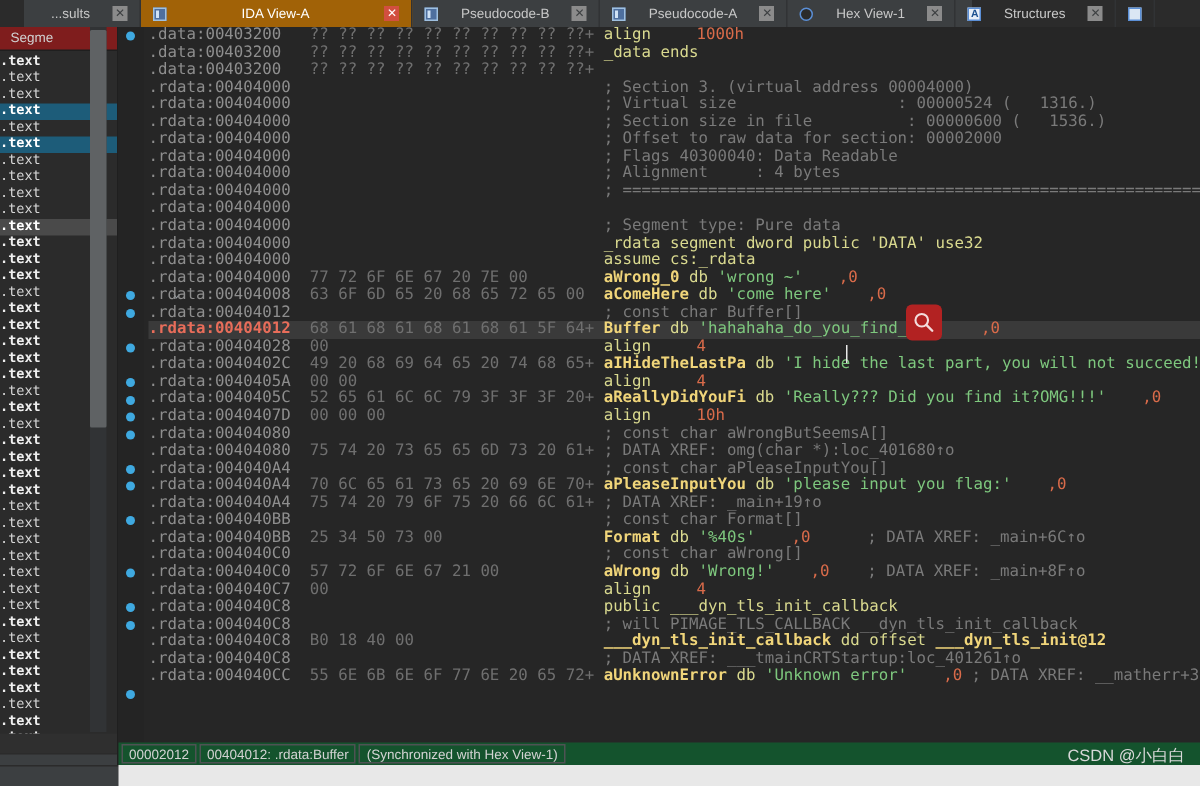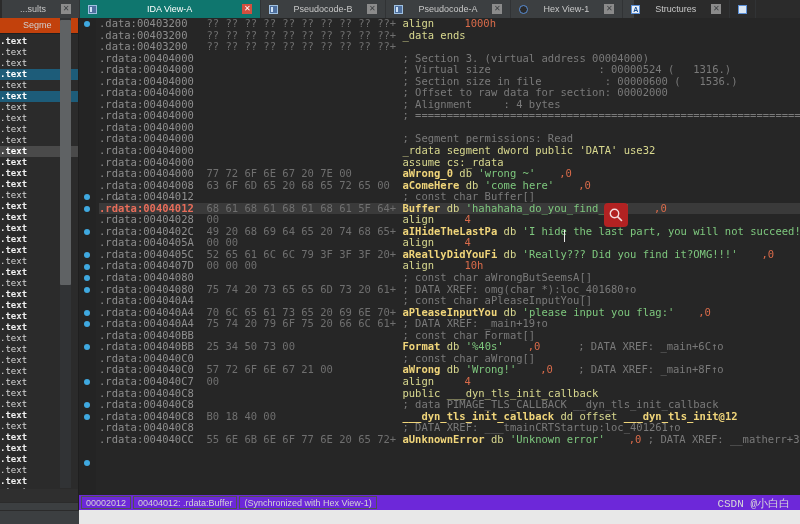--- a/index.html
+++ b/index.html
@@ -7,32 +7,32 @@
     width:800px;height:524px;overflow:hidden;
     background:#2b2b2b;
     font-family:"DejaVu Sans Mono","Liberation Mono",monospace;
     font-size:11px;
     -webkit-font-smoothing:none;
   }
   .app{position:relative;width:800px;height:524px;}
 
   
   .tabbar{
-    position:absolute;left:2px;top:0;width:632px;height:18px;
+    position:absolute;left:16px;top:0;width:632px;height:18px;
     background:#3c3f41;display:flex;align-items:stretch;
     border-bottom:1px solid #2b2b2b;
   }
   .tab{
     display:flex;align-items:center;gap:5px;
     padding:0 8px;height:18px;
     color:#c8c8c8;font-size:9px;
     font-family:"Liberation Sans","DejaVu Sans",sans-serif;
     white-space:nowrap;border-right:1px solid #313335;
   }
-  .tab.active{background:#0f766e;color:#ffffff;gap:40px;}
+  .tab.active{background:#a16207;color:#ffffff;gap:40px;}
   .tab .ticon{
     width:9px;height:9px;flex:0 0 9px;
     background:#4e6f9e;border:1px solid #9fc0e0;box-sizing:border-box;
     position:relative;
   }
   .tab .ticon::before{
     content:"";position:absolute;left:1px;top:1px;width:2px;height:5px;background:#cfe2f5;
   }
   .tab .ticon.circle{background:#2b2b2b;border:1px solid #5b8fd6;border-radius:50%;}
   .tab .ticon.circle::before{display:none;}
@@ -47,23 +47,23 @@
     font-size:8px;line-height:10px;text-align:center;font-weight:bold;
   }
   .tab.active .tclose{background:#d24f3f;color:#fff;}
 
   
   .segpanel{
     position:absolute;left:0;top:18px;width:78px;height:506px;
     background:#2b2b2b;border-right:1px solid #1f1f1f;
   }
   .seghdr{
-    height:15px;background:#c2410c;color:#d0d0d0;
+    height:15px;background:#7f1d1d;color:#d0d0d0;
     font-family:"Liberation Sans","DejaVu Sans",sans-serif;
-    font-size:9px;line-height:15px;padding-left:23px;
+    font-size:9px;line-height:15px;padding-left:7px;
     border-bottom:1px solid #1f1f1f;overflow:hidden;white-space:nowrap;
   }
   .seglist{position:relative;height:470px;overflow:hidden;padding-top:2px;}
   .segrow{
     height:11px;line-height:11px;color:#d6d6d6;font-size:9px;
     white-space:nowrap;
   }
   .segrow.bold{font-weight:bold;color:#efefef;}
   .segrow.sel{background:#1d5c79;color:#ffffff;font-weight:bold;}
   .segrow.hl{background:#4a4a4a;font-weight:bold;color:#ffffff;}
@@ -106,30 +106,30 @@
   .searchbtn{
     position:absolute;left:525px;top:185px;width:24px;height:24px;
     background:#b22222;border-radius:4px;
   }
   .searchbtn svg{display:block;margin:4px auto 0;}
   .caret{position:absolute;left:485px;top:212px;width:1px;height:12px;background:#e8e8e8;}
 
   
   .statusbar{
     position:absolute;left:79px;top:495px;width:721px;height:15px;
-    background:#6d28d9;display:flex;align-items:center;
+    background:#14532d;display:flex;align-items:center;
     font-family:"Liberation Sans","DejaVu Sans",sans-serif;font-size:9px;color:#d3d3d3;
   }
   .sbcell{
     border:1px solid #4f5254;height:13px;line-height:13px;
     padding:0 4px;margin-left:2px;white-space:nowrap;box-sizing:border-box;
   }
   .watermark{
     position:absolute;right:10px;top:496px;color:#d8d8d8;font-size:11px;
-    font-family:Liberation Mono, monospace;
+    font-family:Liberation Sans, sans-serif;
     margin-left:12px;
   }
   .bottombar{
     position:absolute;left:0;top:510px;width:800px;height:14px;background:#3c3f41;
     border-top:1px solid #2b2b2b;
   }
   .bottombar2{
     position:absolute;left:79px;top:510px;width:721px;height:14px;background:#e8e8e8;
   }
 </style>
@@ -250,24 +250,25 @@
         <div class="chev" style="top: 174.25px;">⌄</div>
       </div>
     <div class="lines" id="lines">
         <div class="ln"><span class="addr">.data:00403200   </span><span class="hex">?? ?? ?? ?? ?? ?? ?? ?? ?? ??+ </span><span><span class="kw">align </span><span class="num">1000h</span></span></div>
         <div class="ln"><span class="addr">.data:00403200   </span><span class="hex">?? ?? ?? ?? ?? ?? ?? ?? ?? ??+ </span><span><span class="kw">_data ends</span></span></div>
         <div class="ln"><span class="addr">.data:00403200   </span><span class="hex">?? ?? ?? ?? ?? ?? ?? ?? ?? ??+ </span><span></span></div>
         <div class="ln"><span class="addr">.rdata:00404000  </span><span class="hex">                               </span><span><span class="cmt">; Section 3. (virtual address 00004000)</span></span></div>
         <div class="ln"><span class="addr">.rdata:00404000  </span><span class="hex">                               </span><span><span class="cmt">; Virtual size                 : 00000524 (   1316.)</span></span></div>
         <div class="ln"><span class="addr">.rdata:00404000  </span><span class="hex">                               </span><span><span class="cmt">; Section size in file          : 00000600 (   1536.)</span></span></div>
         <div class="ln"><span class="addr">.rdata:00404000  </span><span class="hex">                               </span><span><span class="cmt">; Offset to raw data for section: 00002000</span></span></div>
+        <div class="ln"><span class="addr">.rdata:00404000  </span><span class="hex">                               </span><span><span class="cmt">; Flags 40300040: Data Readable</span></span></div>
         <div class="ln"><span class="addr">.rdata:00404000  </span><span class="hex">                               </span><span><span class="cmt">; Alignment     : 4 bytes</span></span></div>
         <div class="ln"><span class="addr">.rdata:00404000  </span><span class="hex">                               </span><span><span class="cmt">; ===========================================================================</span></span></div>
         <div class="ln"><span class="addr">.rdata:00404000  </span><span class="hex">                               </span><span></span></div>
-        <div class="ln"><span class="addr">.rdata:00404000  </span><span class="hex">                               </span><span><span class="cmt">; Segment permissions: Read</span></span></div>
+        <div class="ln"><span class="addr">.rdata:00404000  </span><span class="hex">                               </span><span><span class="cmt">; Segment type: Pure data</span></span></div>
         <div class="ln"><span class="addr">.rdata:00404000  </span><span class="hex">                               </span><span><span class="kw">_rdata segment dword public 'DATA' use32</span></span></div>
         <div class="ln"><span class="addr">.rdata:00404000  </span><span class="hex">                               </span><span><span class="kw">assume cs:_rdata</span></span></div>
         <div class="ln"><span class="addr">.rdata:00404000  </span><span class="hex">77 72 6F 6E 67 20 7E 00        </span><span><span class="name">aWrong_0</span> <span class="kw">db</span> <span class="str">'wrong ~'</span><span class="num">,0</span></span></div>
         <div class="ln"><span class="addr">.rdata:00404008  </span><span class="hex">63 6F 6D 65 20 68 65 72 65 00  </span><span><span class="name">aComeHere</span> <span class="kw">db</span> <span class="str">'come here'</span><span class="num">,0</span></span></div>
         <div class="ln"><span class="addr">.rdata:00404012  </span><span class="hex">                               </span><span><span class="cmt">; const char Buffer[]</span></span></div>
         <div class="ln cur"><span class="addr cur">.rdata:00404012  </span><span class="hex">68 61 68 61 68 61 68 61 5F 64+ </span><span><span class="name">Buffer</span> <span class="kw">db</span> <span class="str">'hahahaha_do_you_find_me?'</span><span class="num">,0</span></span></div>
         <div class="ln"><span class="addr">.rdata:00404028  </span><span class="hex">00                             </span><span><span class="kw">align </span><span class="num">4</span></span></div>
         <div class="ln"><span class="addr">.rdata:0040402C  </span><span class="hex">49 20 68 69 64 65 20 74 68 65+ </span><span><span class="name">aIHideTheLastPa</span> <span class="kw">db</span> <span class="str">'I hide the last part, you will not succeed!!!'</span></span></div>
         <div class="ln"><span class="addr">.rdata:0040405A  </span><span class="hex">00 00                          </span><span><span class="kw">align </span><span class="num">4</span></span></div>
         <div class="ln"><span class="addr">.rdata:0040405C  </span><span class="hex">52 65 61 6C 6C 79 3F 3F 3F 20+ </span><span><span class="name">aReallyDidYouFi</span> <span class="kw">db</span> <span class="str">'Really??? Did you find it?OMG!!!'</span><span class="num">,0</span></span></div>
@@ -276,21 +277,21 @@
         <div class="ln"><span class="addr">.rdata:00404080  </span><span class="hex">75 74 20 73 65 65 6D 73 20 61+ </span><span><span class="cmt">; DATA XREF: omg(char *):loc_401680↑o</span></span></div>
         <div class="ln"><span class="addr">.rdata:004040A4  </span><span class="hex">                               </span><span><span class="cmt">; const char aPleaseInputYou[]</span></span></div>
         <div class="ln"><span class="addr">.rdata:004040A4  </span><span class="hex">70 6C 65 61 73 65 20 69 6E 70+ </span><span><span class="name">aPleaseInputYou</span> <span class="kw">db</span> <span class="str">'please input you flag:'</span><span class="num">,0</span></span></div>
         <div class="ln"><span class="addr">.rdata:004040A4  </span><span class="hex">75 74 20 79 6F 75 20 66 6C 61+ </span><span><span class="cmt">; DATA XREF: _main+19↑o</span></span></div>
         <div class="ln"><span class="addr">.rdata:004040BB  </span><span class="hex">                               </span><span><span class="cmt">; const char Format[]</span></span></div>
         <div class="ln"><span class="addr">.rdata:004040BB  </span><span class="hex">25 34 50 73 00                 </span><span><span class="name">Format</span> <span class="kw">db</span> <span class="str">'%40s'</span><span class="num">,0</span></span><span class="cmt">      ; DATA XREF: _main+6C↑o</span></div>
         <div class="ln"><span class="addr">.rdata:004040C0  </span><span class="hex">                               </span><span><span class="cmt">; const char aWrong[]</span></span></div>
         <div class="ln"><span class="addr">.rdata:004040C0  </span><span class="hex">57 72 6F 6E 67 21 00           </span><span><span class="name">aWrong</span> <span class="kw">db</span> <span class="str">'Wrong!'</span><span class="num">,0</span></span><span class="cmt">    ; DATA XREF: _main+8F↑o</span></div>
         <div class="ln"><span class="addr">.rdata:004040C7  </span><span class="hex">00                             </span><span><span class="kw">align </span><span class="num">4</span></span></div>
         <div class="ln"><span class="addr">.rdata:004040C8  </span><span class="hex">                               </span><span><span class="kw">public ___dyn_tls_init_callback</span></span></div>
-        <div class="ln"><span class="addr">.rdata:004040C8  </span><span class="hex">                               </span><span><span class="cmt">; data PIMAGE_TLS_CALLBACK __dyn_tls_init_callback</span></span></div>
+        <div class="ln"><span class="addr">.rdata:004040C8  </span><span class="hex">                               </span><span><span class="cmt">; will PIMAGE_TLS_CALLBACK __dyn_tls_init_callback</span></span></div>
         <div class="ln"><span class="addr">.rdata:004040C8  </span><span class="hex">B0 18 40 00                    </span><span><span class="name">___dyn_tls_init_callback</span> <span class="kw">dd</span> <span class="kw">offset </span><span class="name">___dyn_tls_init@12</span></span></div>
         <div class="ln"><span class="addr">.rdata:004040C8  </span><span class="hex">                               </span><span><span class="cmt">; DATA XREF: ___tmainCRTStartup:loc_401261↑o</span></span></div>
         <div class="ln"><span class="addr">.rdata:004040CC  </span><span class="hex">55 6E 6B 6E 6F 77 6E 20 65 72+ </span><span><span class="name">aUnknownError</span> <span class="kw">db</span> <span class="str">'Unknown error'</span><span class="num">,0</span></span><span class="cmt"> ; DATA XREF: __matherr+3↑o</span></div>
       </div>
 
     <div class="searchbtn">
       <svg width="16" height="16" viewBox="0 0 16 16">
         <circle cx="6.5" cy="6.5" r="4.2" fill="none" stroke="#f3dcdc" stroke-width="1.4"></circle>
         <line x1="9.6" y1="9.6" x2="13.5" y2="13.5" stroke="#f3dcdc" stroke-width="1.6" stroke-linecap="round"></line>
       </svg>

